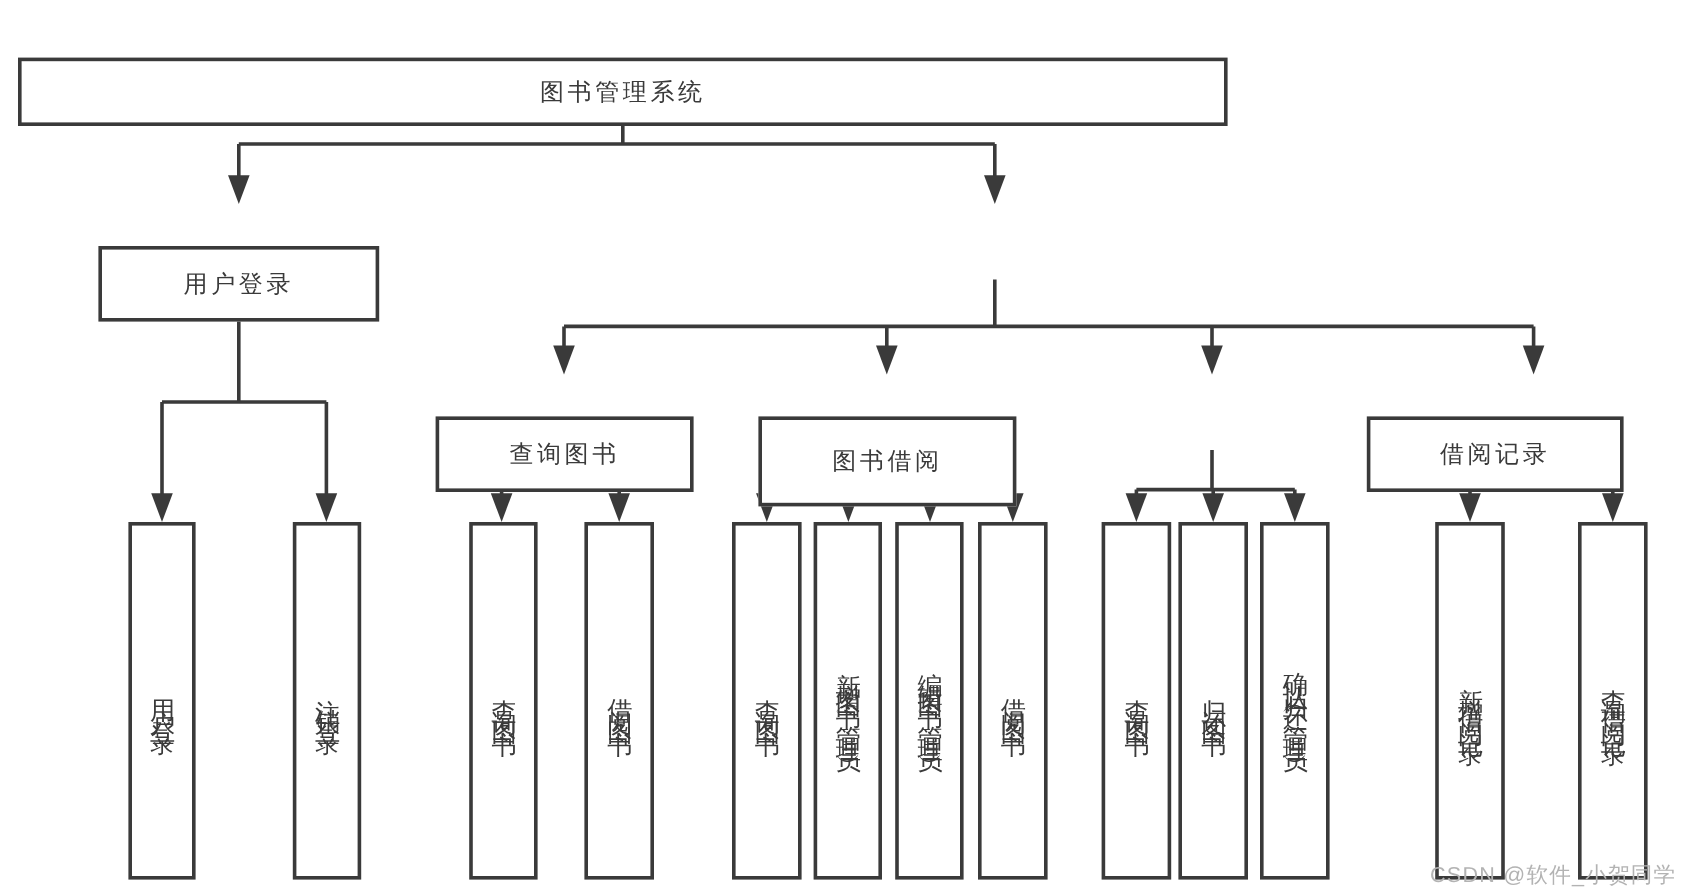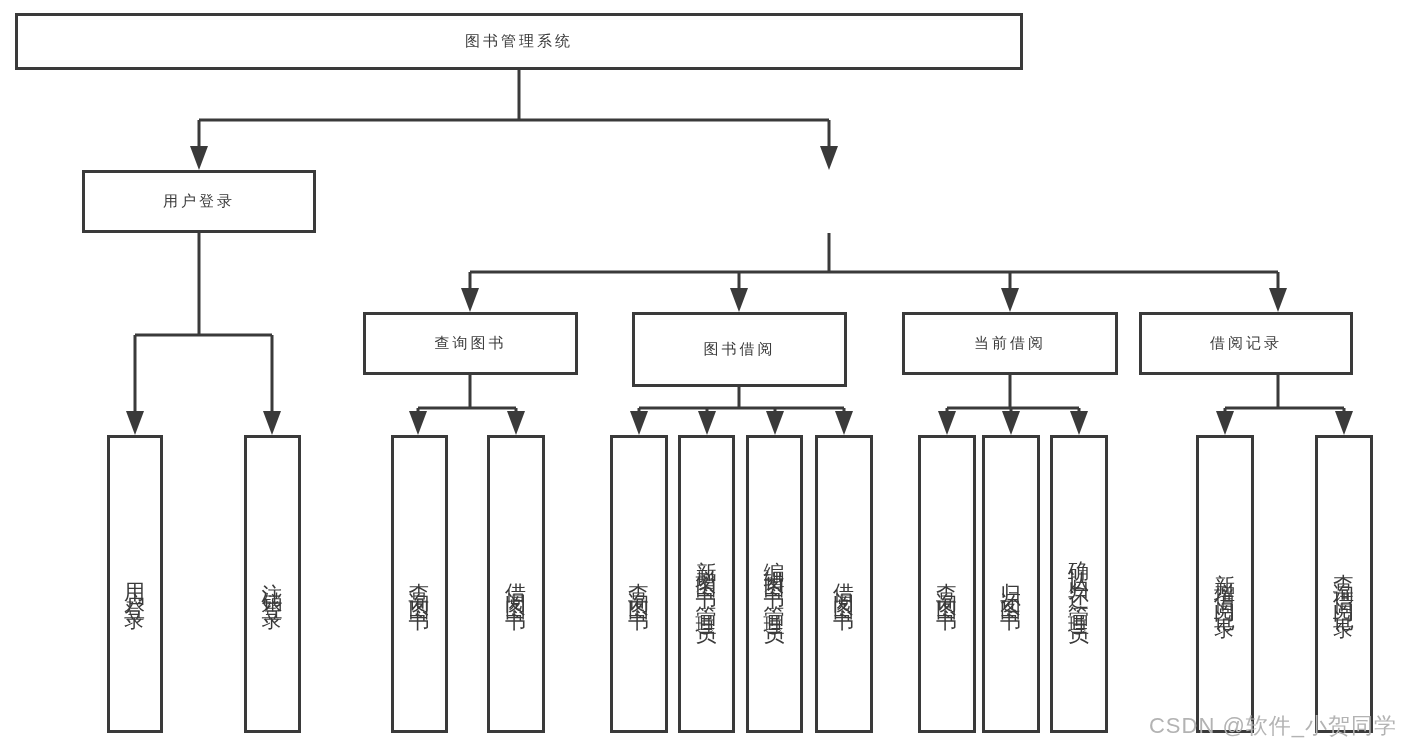--- a/index.html
+++ b/index.html
@@ -24,37 +24,38 @@
     position:absolute;
     box-sizing:border-box;
     border:3px solid var(--line);
     background:var(--bg);
     display:flex;
     align-items:center;
     justify-content:center;
     color:var(--text);
   }
   .hbox{
-    font-size:15px;
+    font-size:20px;
     letter-spacing:3px;
     white-space:nowrap;
+    margin-top:35px;
   }
   .vbox > span{
     writing-mode:vertical-rl;
     text-orientation:mixed;
     font-size:21px;
     letter-spacing:9px;
     line-height:1.1;
     white-space:nowrap;
   }
   .watermark{
     position:absolute;
     right:8px;
     bottom:6px;
-    font-size:22px;
+    font-size:18px;
     letter-spacing:1px;
     color:var(--watermark);
     white-space:nowrap;
     z-index:5;
   }
 </style>
 </head>
 <body>
 
 <div class="stage">
@@ -98,21 +99,20 @@
       <polygon points="1335,411 1353,411 1344,435"></polygon>
     </g>
   </svg>
 
   <div class="node hbox" style="left:15px;top:13px;width:1008px;height:57px">图书管理系统</div>
 
   <div class="node hbox" style="left:82px;top:170px;width:234px;height:63px">用户登录</div>
 
   <div class="node hbox" style="left:363px;top:312px;width:215px;height:63px">查询图书</div>
   <div class="node hbox" style="left:632px;top:312px;width:215px;height:75px">图书借阅</div>
-  <div class="node hbox" style="left:902px;top:312px;width:216px;height:63px">当前借阅</div>
   <div class="node hbox" style="left:1139px;top:312px;width:214px;height:63px">借阅记录</div>
 
   <div class="node vbox" style="left:107px;top:435px;width:56px;height:298px">
     <span>用户登录</span>
   </div>
   <div class="node vbox" style="left:244px;top:435px;width:57px;height:298px">
     <span>注销登录</span>
   </div>
 
   <div class="node vbox" style="left:391px;top:435px;width:57px;height:298px">

